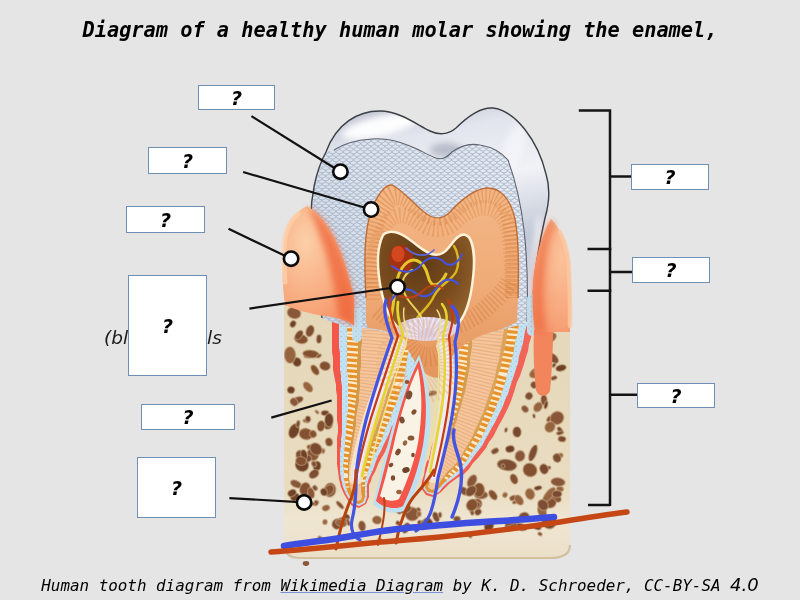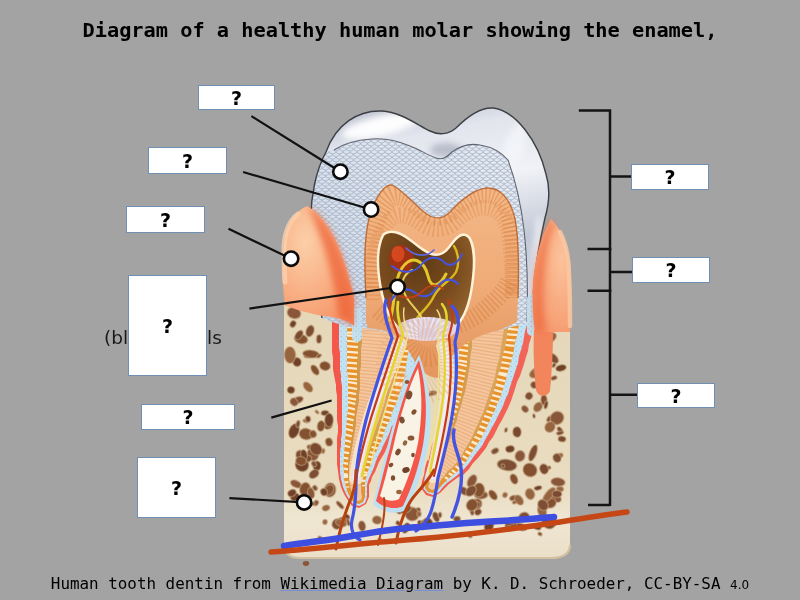--- a/index.html
+++ b/index.html
@@ -1,25 +1,25 @@
 <!DOCTYPE html>
 <html><head>
 <meta charset="utf-8">
 <style>
   html,body{margin:0;padding:0;background:#fff;}
-  #stage{position:relative;width:800px;height:600px;background:#a3a3a3;overflow:hidden;
-         font-family:"DejaVu Sans",sans-serif;}
+  #stage{position:relative;width:800px;height:600px;background:#e5e5e5;overflow:hidden;
+         font-family:"DejaVu Sans",sans-serif;font-style:italic;}
   #art{position:absolute;left:0;top:0;}
   .page-title{position:absolute;left:0;top:20px;width:800px;text-align:center;
       font-family:"DejaVu Sans Mono",monospace;font-weight:bold;font-size:20.3px;
       line-height:21px;color:#000;white-space:pre;}
   .caption{position:absolute;left:0;top:574px;width:800px;text-align:center;
       font-family:"DejaVu Sans Mono",monospace;font-size:15.9px;color:#000;white-space:pre;}
   .caption .link{text-decoration:underline;text-decoration-color:#7a8fd4;color:#000;}
-  .caption .ver{font-family:"DejaVu Sans",sans-serif;font-size:12px;}
+  .caption .ver{font-family:"DejaVu Sans",sans-serif;font-size:18px;}
   .frag{position:absolute;font-family:"DejaVu Sans",sans-serif;font-size:18.5px;color:#1a1a1a;}
   .qbox{position:absolute;background:#fff;border:1px solid #6f8fb4;box-sizing:border-box;
       display:flex;align-items:center;justify-content:center;
       font-family:"DejaVu Sans",sans-serif;font-weight:bold;font-size:19px;color:#000;}
 </style>
 </head>
 <body>
 
 <div id="stage">
 
@@ -462,15 +462,15 @@
 <div class="qbox" style="left:631px;top:164px;width:78px;height:26px;">
       <span>?</span>
     </div>
 <div class="qbox" style="left:632px;top:257px;width:78px;height:26px;">
       <span>?</span>
     </div>
 <div class="qbox" style="left:637px;top:383px;width:78px;height:25px;">
       <span>?</span>
     </div>
 
-<div class="caption"><span>Human tooth dentin from </span><span class="link">Wikimedia Diagram</span><span> by K. D. Schroeder, CC-BY-SA </span><span class="ver">4.0</span></div>
+<div class="caption"><span>Human tooth diagram from </span><span class="link">Wikimedia Diagram</span><span> by K. D. Schroeder, CC-BY-SA </span><span class="ver">4.0</span></div>
 
 </div>
 
 </body></html>

